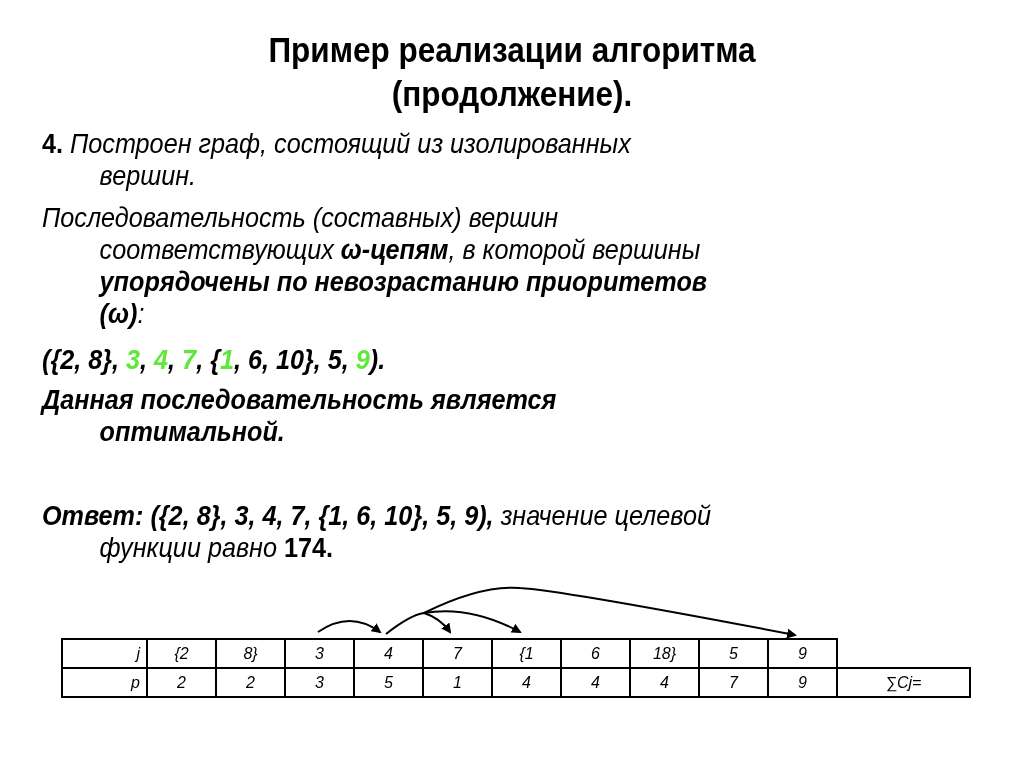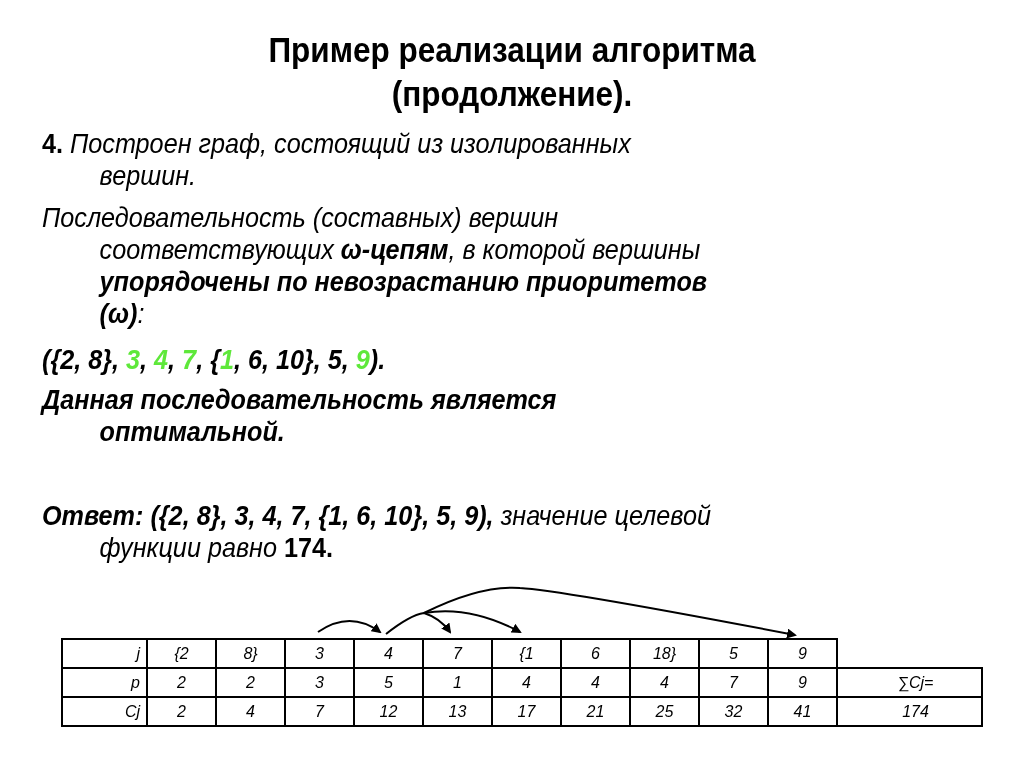--- a/index.html
+++ b/index.html
@@ -10,21 +10,21 @@
   .txt { position:absolute; font-size:28px; line-height:32px; font-style:italic; white-space:nowrap;
          transform:scaleX(0.9); transform-origin:left; }
   .b { font-weight:bold; }
   .n { font-style:normal; }
   .g { color:#5ee83a; }
   .ind { padding-left:64px; }
   table.cj { position:absolute; left:61px; top:638px; border-collapse:collapse;
              font-size:16px; font-style:italic; }
   table.cj td { border:2px solid #000; height:27px; padding:0; text-align:center; width:67px; }
   table.cj td.hdr { width:77px; text-align:right; padding-right:6px; }
-  table.cj td.sum { width:131px;padding-left:12px; }
+  table.cj td.sum { width:131px; }
   table.cj td.empty { border:none; border-left:2px solid #000; }
   svg.arrows { position:absolute; left:0; top:0; }
 </style>
 </head>
 <body>
 
 <div class="title">
   <div>Пример реализации алгоритма</div>
   <div>(продолжение).</div>
 </div>
@@ -90,28 +90,14 @@
     <td>3</td>
     <td>5</td>
     <td>1</td>
     <td>4</td>
     <td>4</td>
     <td>4</td>
     <td>7</td>
     <td>9</td>
     <td class="sum">∑Cj=</td>
   </tr>
-  <tr>
-    <td class="hdr">Cj</td>
-    <td>2</td>
-    <td>4</td>
-    <td>7</td>
-    <td>12</td>
-    <td>13</td>
-    <td>17</td>
-    <td>21</td>
-    <td>25</td>
-    <td>32</td>
-    <td>41</td>
-    <td class="sum">174</td>
-  </tr>
 </tbody>
   </table>
 
 </body></html>

